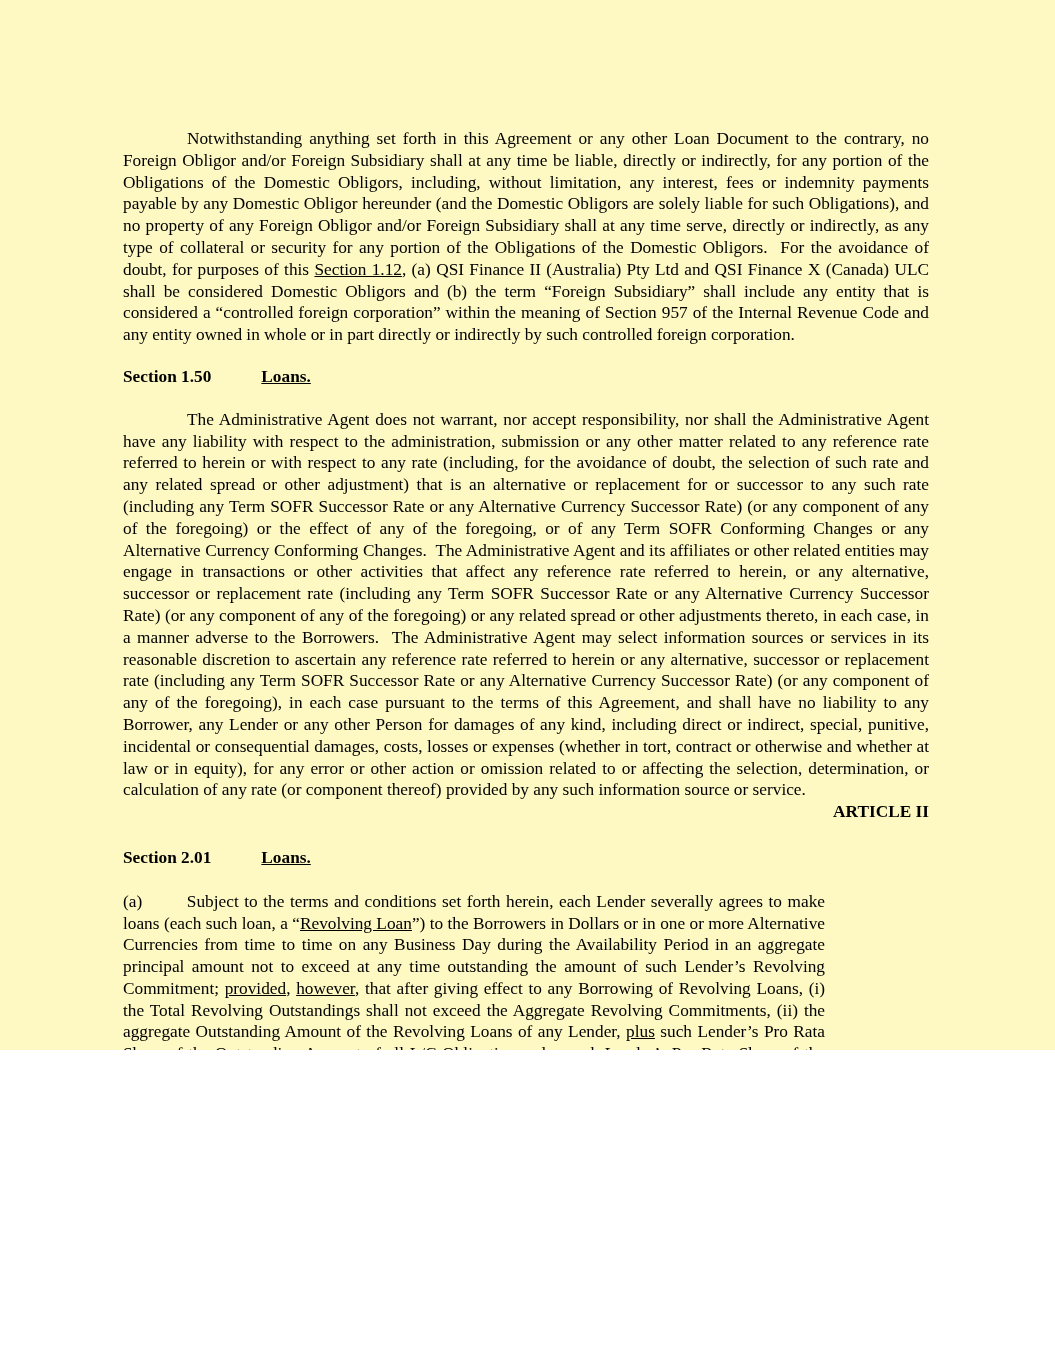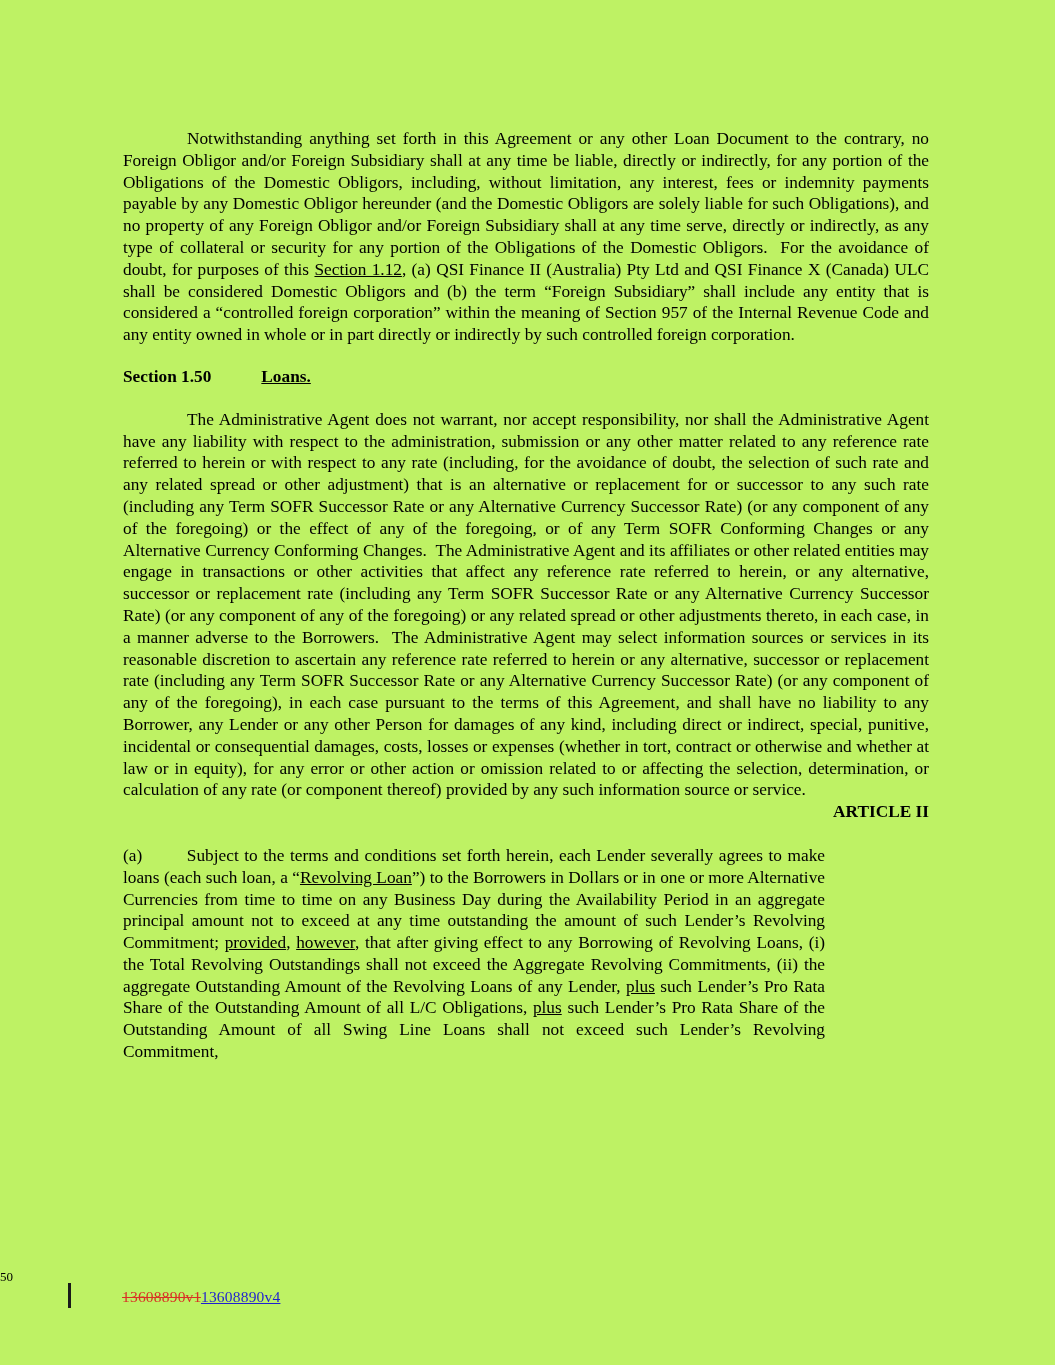--- a/index.html
+++ b/index.html
@@ -1,19 +1,19 @@
 <!DOCTYPE html>
 <html style="--deleted-red: #d93025; --inserted-blue: #1f1fd1;"><head>
 <meta charset="utf-8">
 <style>
   html, body { margin:0; padding:0; background:#ffffff; }
   .page {
     position:relative;
-    width:1055px; height:1365px;
-    background:#bef264;
+    width:1055px; height:1050px;
+    background:#fef9c3;
     color:#000000;
     font-family:"Liberation Serif", serif;
     font-size:17.3px;
     overflow:hidden;
   }
   .content { position:absolute; left:123px; top:128px; width:806px; }
   .content p { margin:0; line-height:21.8px; }
   .justify { text-align:justify; }
   .indent { text-indent:64px; }
   .heading { margin-top:20px !important; font-weight:bold; margin-left:64px; }
@@ -50,20 +50,21 @@
 
     <p class="justify indent"><span>Notwithstanding anything set forth in this Agreement or any other Loan Document to the contrary, no Foreign Obligor and/or Foreign Subsidiary shall at any time be liable, directly or indirectly, for any portion of the Obligations of the Domestic Obligors, including, without limitation, any interest, fees or indemnity payments payable by any Domestic Obligor hereunder (and the Domestic Obligors are solely liable for such Obligations), and no property of any Foreign Obligor and/or Foreign Subsidiary shall at any time serve, directly or indirectly, as any type of collateral or security for any portion of the Obligations of the Domestic Obligors.&nbsp; For the avoidance of doubt, for purposes of this </span><span class="u">Section 1.12</span><span>, (a) QSI Finance II (Australia) Pty Ltd and QSI Finance X (Canada) ULC shall be considered Domestic Obligors and (b) the term “Foreign Subsidiary” shall include any entity that is considered a “controlled foreign corporation” within the meaning of Section 957 of the Internal Revenue Code and any entity owned in whole or in part directly or indirectly by such controlled foreign corporation.</span></p>
 
     <p class="heading"><span>Section 1.50</span><span class="heading-title">Loans.</span></p>
 
     <p class="justify indent para-rates">The Administrative Agent does not warrant, nor accept responsibility, nor shall the Administrative Agent have any liability with respect to the administration, submission or any other matter related to any reference rate referred to herein or with respect to any rate (including, for the avoidance of doubt, the selection of such rate and any related spread or other adjustment) that is an alternative or replacement for or successor to any such rate (including any Term SOFR Successor Rate or any Alternative Currency Successor Rate) (or any component of any of the foregoing) or the effect of any of the foregoing, or of any Term SOFR Conforming Changes or any Alternative Currency Conforming Changes.&nbsp; The Administrative Agent and its affiliates or other related entities may engage in transactions or other activities that affect any reference rate referred to herein, or any alternative, successor or replacement rate (including any Term SOFR Successor Rate or any Alternative Currency Successor Rate) (or any component of any of the foregoing) or any related spread or other adjustments thereto, in each case, in a manner adverse to the Borrowers.&nbsp; The Administrative Agent may select information sources or services in its reasonable discretion to ascertain any reference rate referred to herein or any alternative, successor or replacement rate (including any Term SOFR Successor Rate or any Alternative Currency Successor Rate) (or any component of any of the foregoing), in each case pursuant to the terms of this Agreement, and shall have no liability to any Borrower, any Lender or any other Person for damages of any kind, including direct or indirect, special, punitive, incidental or consequential damages, costs, losses or expenses (whether in tort, contract or otherwise and whether at law or in equity), for any error or other action or omission related to or affecting the selection, determination, or calculation of any rate (or component thereof) provided by any such information source or service.</p>
 
     <p class="center-title">ARTICLE II</p>
 
 
+    <p class="heading heading-201"><span>Section 2.01</span><span class="heading-title">Loans.</span></p>
 
     <p class="justify para-a"><span>(a)&nbsp;&nbsp;&nbsp;&nbsp;&nbsp;&nbsp;&nbsp; Subject to the terms and conditions set forth herein, each Lender severally agrees to make loans (each such loan, a “</span><span class="u">Revolving Loan</span><span>”) to the Borrowers in Dollars or in one or more Alternative Currencies from time to time on any Business Day during the Availability Period in an aggregate principal amount not to exceed at any time outstanding the amount of such Lender’s Revolving Commitment; </span><span class="u">provided</span><span>, </span><span class="u">however</span><span>, that after giving effect to any Borrowing of Revolving Loans, (i) the Total Revolving Outstandings shall not exceed the Aggregate Revolving Commitments, (ii) the aggregate Outstanding Amount of the Revolving Loans of any Lender, </span><span class="u">plus</span><span> such Lender’s Pro Rata Share of the Outstanding Amount of all L/C Obligations, </span><span class="u">plus</span><span> such Lender’s Pro Rata Share of the Outstanding Amount of all Swing Line Loans shall not exceed such Lender’s Revolving Commitment,</span></p>
 
   </div>
 
   <div class="page-number">50</div>
 
   <div class="change-bar"></div>
 
   <div class="doc-ids"><span class="doc-id-deleted">13608890v1</span><span class="doc-id-current">13608890v4</span></div>

